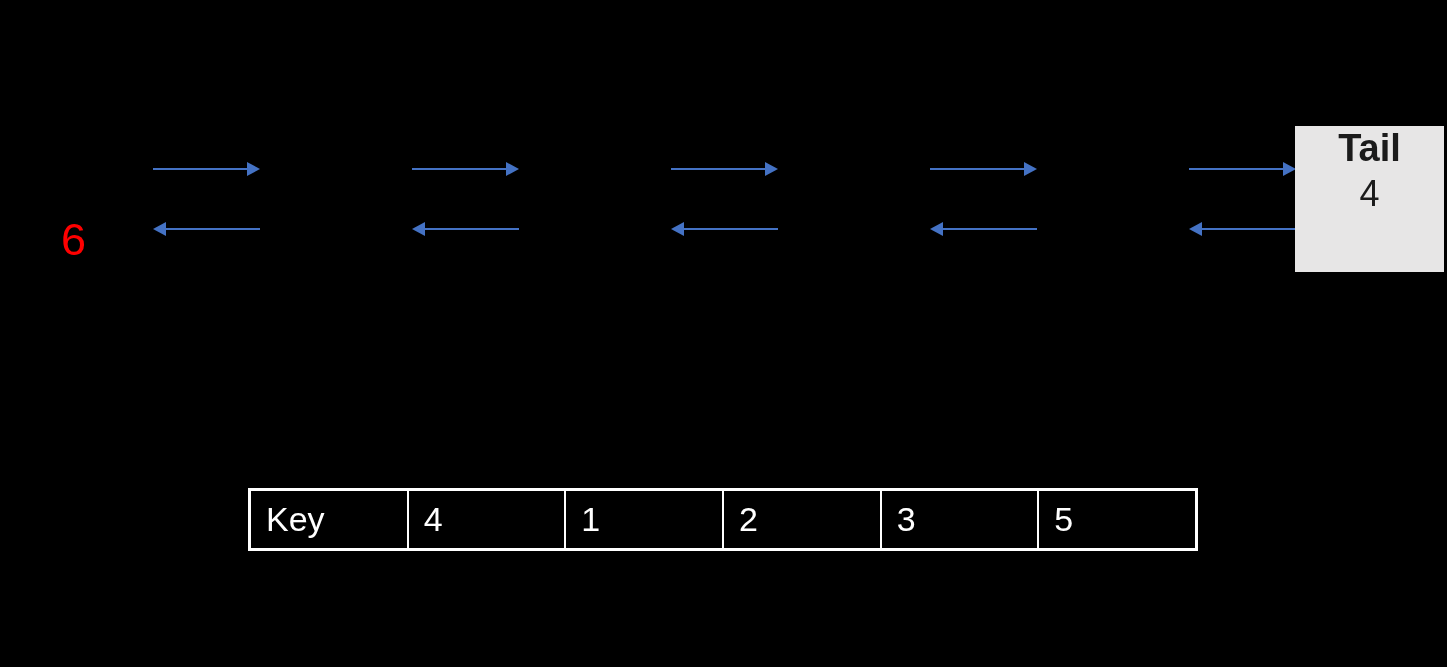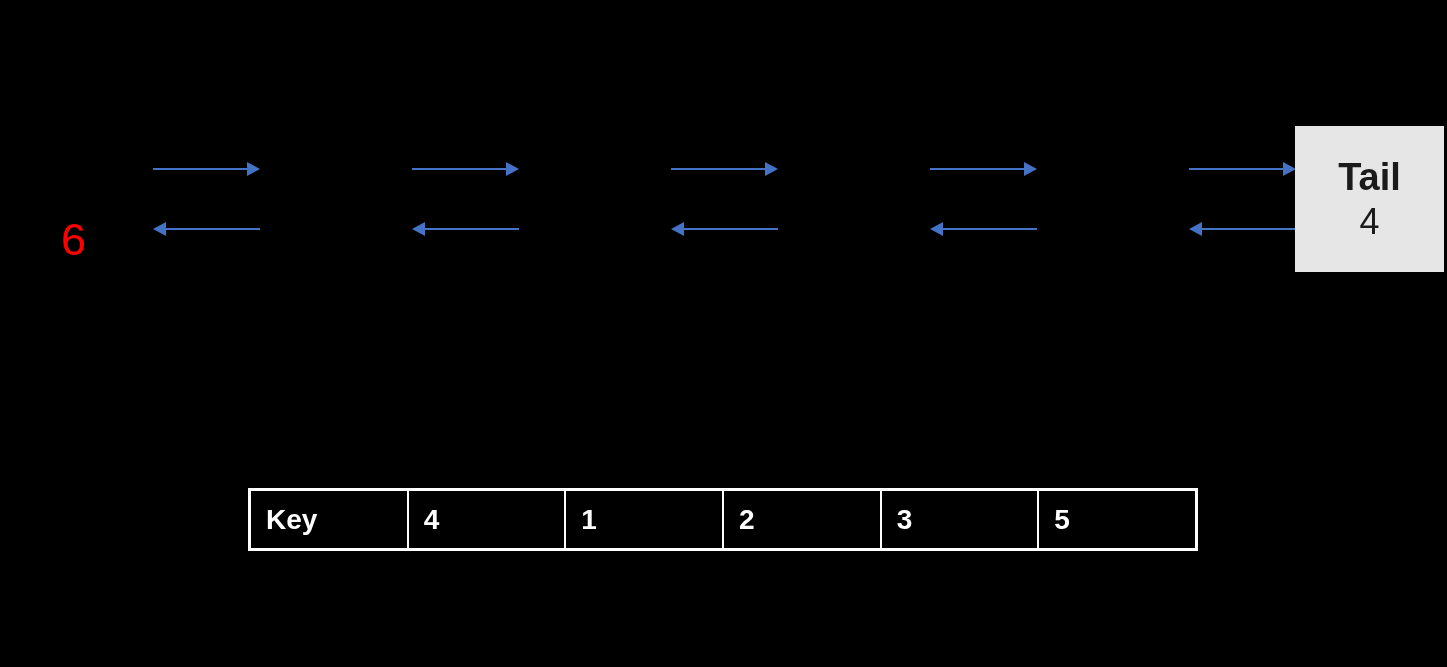--- a/index.html
+++ b/index.html
@@ -54,41 +54,41 @@
   }
 
   
   .tail-box {
     position: absolute;
     left: 1295px; top: 126px;
     width: 149px; height: 146px;
     background: var(--tail-box-bg, #E7E6E6);
     color: var(--tail-box-text, #1B1B1B);
     display: flex; flex-direction: column;
-    align-items: center; justify-content: center;
+    align-items: center; 
   }
   .tail-label { font-weight: bold; font-size: 38px; line-height: 1.2; }
   .tail-value { font-size: 36px; line-height: 1.2; }
 
   
   .key-table {
     position: absolute;
     left: 248px; top: 488px;
     width: 944px; height: 57px;
     border: 3px solid var(--table-border, #FFFFFF);
     display: flex;
     background: var(--background, #000000);
   }
   .cell {
     flex: 1 1 0;
     box-sizing: border-box;
     border-left: 2px solid var(--table-border, #FFFFFF);
     color: var(--table-text, #FFFFFF);
-    font-weight: bold;
-    font-size: 28px;
+    font-weight: normal;
+    font-size: 34px;
     display: flex;
     align-items: center;
     padding-left: 15px;
   }
   .cell:first-child { border-left: none; }
 </style>
 </head>
 <body>
 
 <div class="stage">

